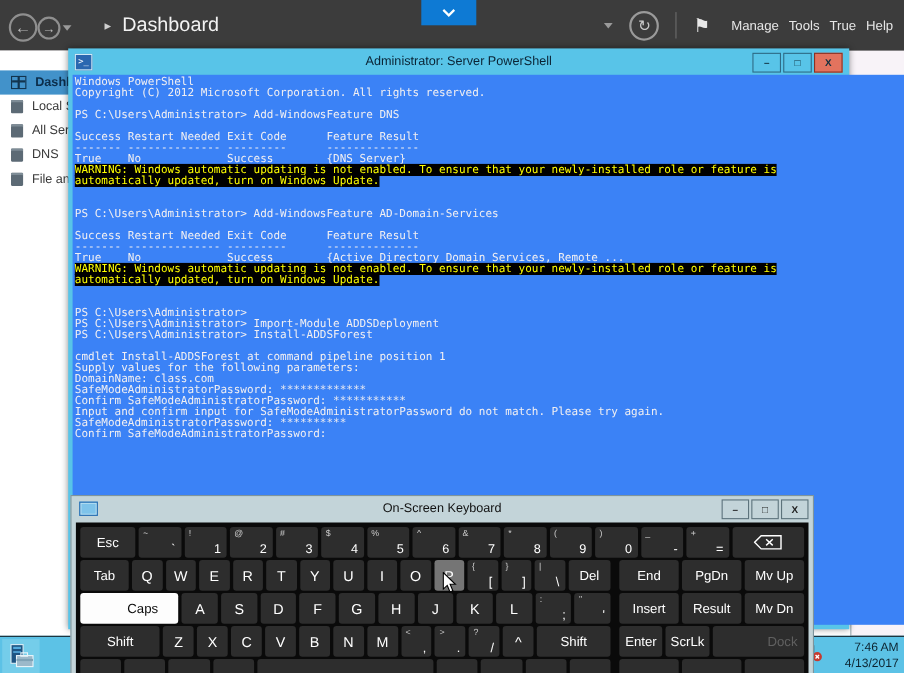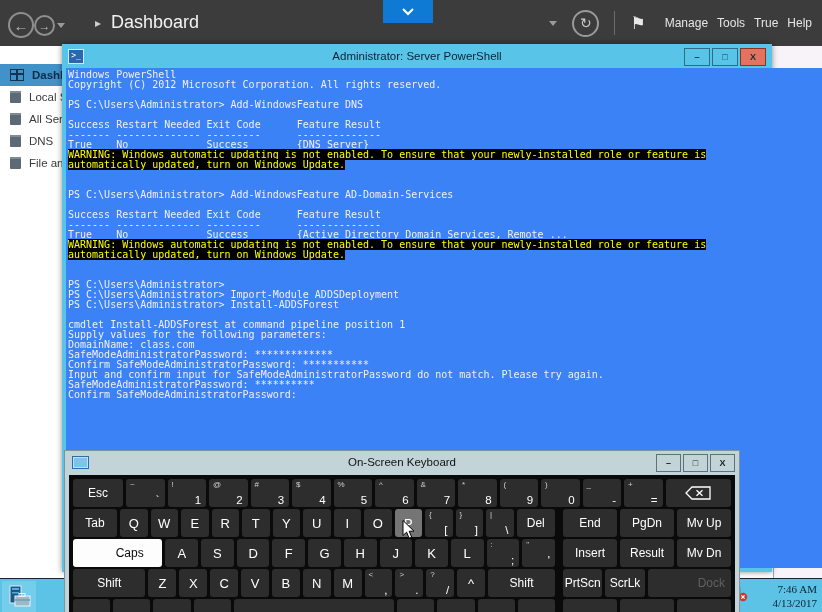--- a/index.html
+++ b/index.html
@@ -33,21 +33,21 @@
   .icon-grid::before{content:"";position:absolute;left:5px;top:0;bottom:0;width:2px;background:#12344f;}
   .icon-grid::after{content:"";position:absolute;top:3px;left:0;right:0;height:2px;background:#12344f;}
   .icon-server{width:11px;height:12px;background:#5c6a75;border-radius:1px;box-shadow:inset 0 2px 0 #7e8c96;}
   #sm-widget-box{left:800px;top:106px;width:40px;height:216px;background:#fff;border:1px solid #9b9b9b;}
   #sm-widget-text{left:773px;top:293px;font-size:10px;color:#666;padding-left:36px;}
   #widget-corner{left:700px;top:560px;width:72px;height:18px;background:#fff;border:1px solid #98a8b0;z-index:2;}
 
   
   #taskbar{left:0;top:578px;width:822px;height:34px;background:#5cc2e6;border-top:1px solid #16262e;z-index:5;}
   #task-sm-btn{left:2px;top:2px;width:34px;height:31px;background:#74cdea;display:flex;align-items:center;justify-content:center;}
-  #tray-clock{right:5px;top:3px;text-align:right;font-size:11px;color:#0c2430;line-height:14px;font-family:Liberation Serif, serif;}
+  #tray-clock{right:5px;top:3px;text-align:right;font-size:11px;color:#0c2430;line-height:14px;}
   #tray-volume{right:74px;top:6px;}
 
   
   #ps-window{left:62px;top:44px;width:710px;height:528px;background:#58c4e8;z-index:10;
              box-shadow:0 0 6px rgba(0,0,0,.45);}
   #ps-titlebar{left:0;top:0;width:710px;height:24px;display:flex;align-items:center;}
   #ps-icon{position:absolute;left:6px;top:5px;width:14px;height:13px;background:#2a67b0;border:1px solid #cfe9f5;
            color:#fff;font-size:8px;line-height:12px;text-align:center;font-family:"DejaVu Sans Mono",monospace;}
   #ps-title{width:100%;text-align:center;font-size:11.5px;color:#0a2334;}
   #ps-buttons{position:absolute;right:6px;top:4px;display:flex;gap:2px;}
@@ -429,21 +429,21 @@
           </div>
           <div class="key letter" style="flex-grow: 1;">
             <span class="lab">^</span>
           </div>
           <div class="key" style="flex-grow: 2.4;">
             <span class="lab">Shift</span>
           </div>
         </div>
         <div class="kb-cluster">
           <div class="key" style="flex-grow: 1;">
-            <span class="lab">PrtScn</span>
+            <span class="lab">Enter</span>
           </div>
           <div class="key" style="flex-grow: 1;">
             <span class="lab">ScrLk</span>
           </div>
           <div class="key disabled" style="flex-grow: 1; padding-left: 44px;">
             <span class="lab">Dock</span>
           </div>
         </div>
       </div>
       <div class="kb-row">

